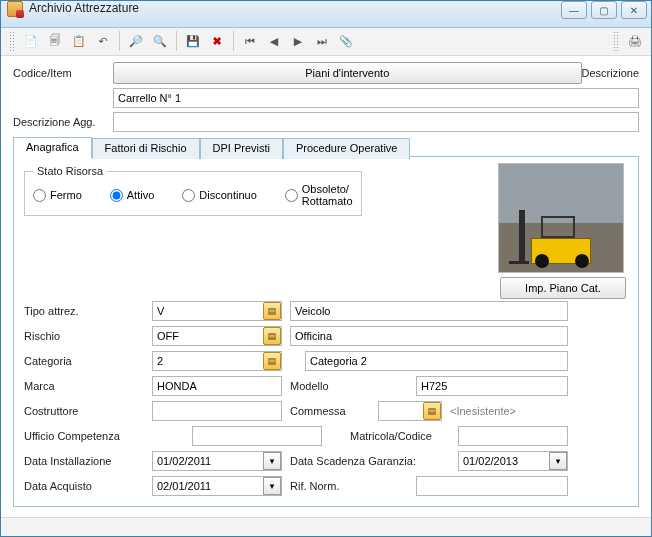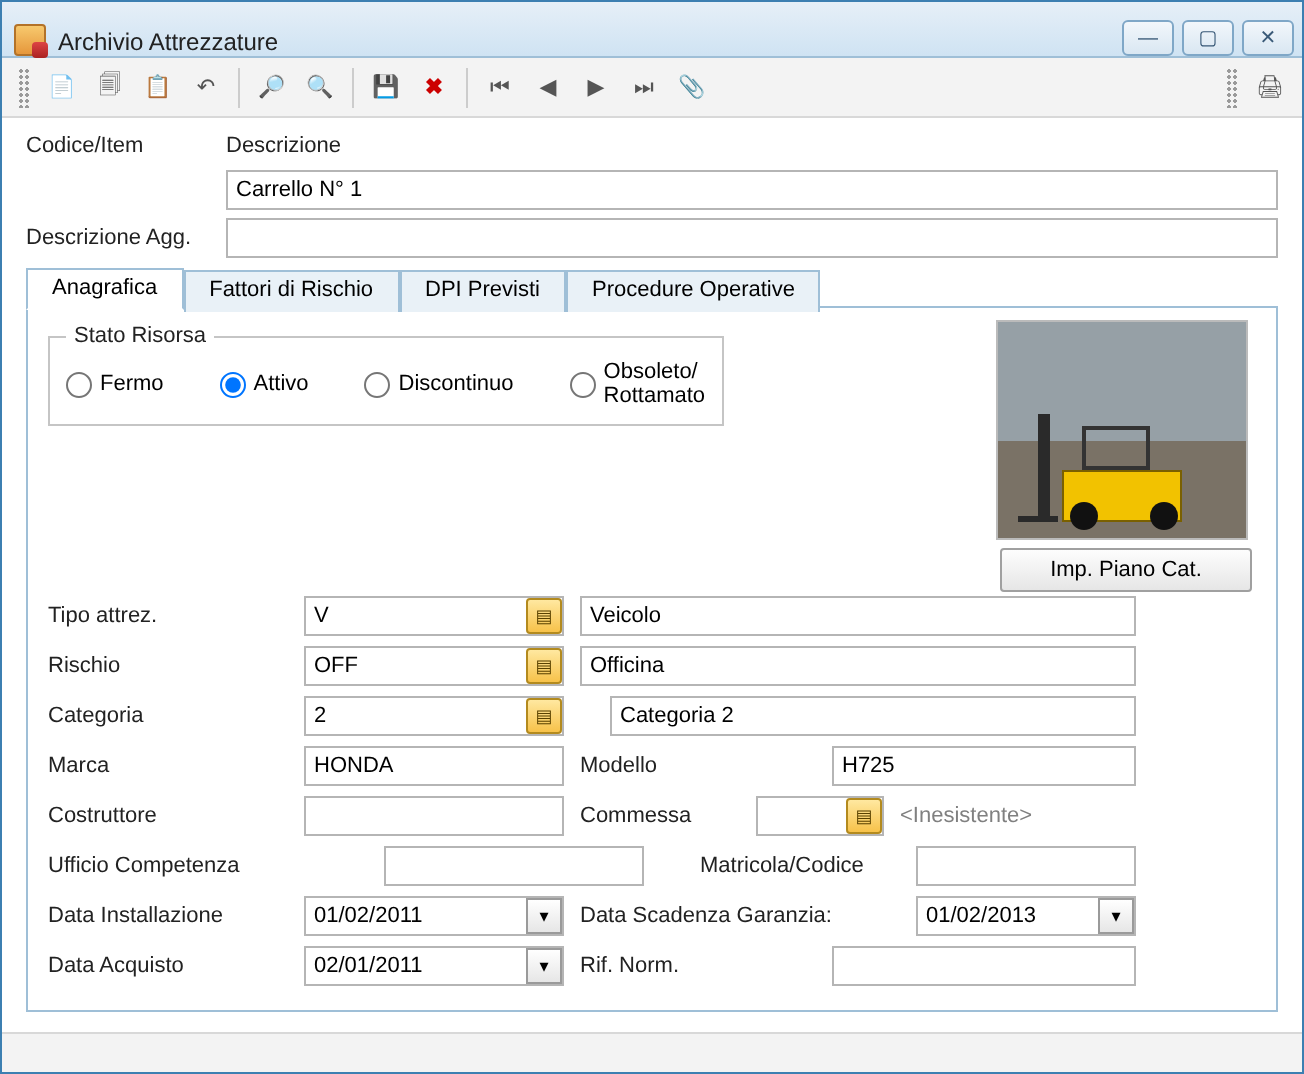--- a/index.html
+++ b/index.html
@@ -16,21 +16,21 @@
     background: #fff;
     border: 1px solid #3c7fb1;
     display: flex;
     flex-direction: column;
   }
   .titlebar {
     height: 28px;
     background: linear-gradient(#e6eff7, #cfe3f3);
     border-bottom: 1px solid #9fbfd7;
     display: flex;
-    align-items: flex-end;
+    align-items: flex-start;
     padding: 0 4px 0 6px;
   }
   .app-icon {
     width: 16px; height: 16px;
     margin-right: 6px;
     background: linear-gradient(#f7c96e, #e6973b);
     border: 1px solid #b37228;
     border-radius: 2px;
     position: relative;
   }
@@ -216,20 +216,21 @@
     <div class="toolbar-right">
       <div class="grip"></div>
       <div class="tbtn">🖨</div>
     </div>
   </div>
 
   <div class="content">
 
     <div class="header-grid">
       <div class="label">Codice/Item</div>
+      <button class="btn">Piani d'intervento</button>
 
       <div class="label">Descrizione</div>
       <input class="textbox span2" style="grid-column: 2 / span 2;" value="Carrello N° 1">
 
       <div class="label">Descrizione Agg.</div>
       <input class="textbox span2" style="grid-column: 2 / span 2;" value="">
     </div>
 
     <div class="tabs-wrap">
       <div class="tabstrip">

